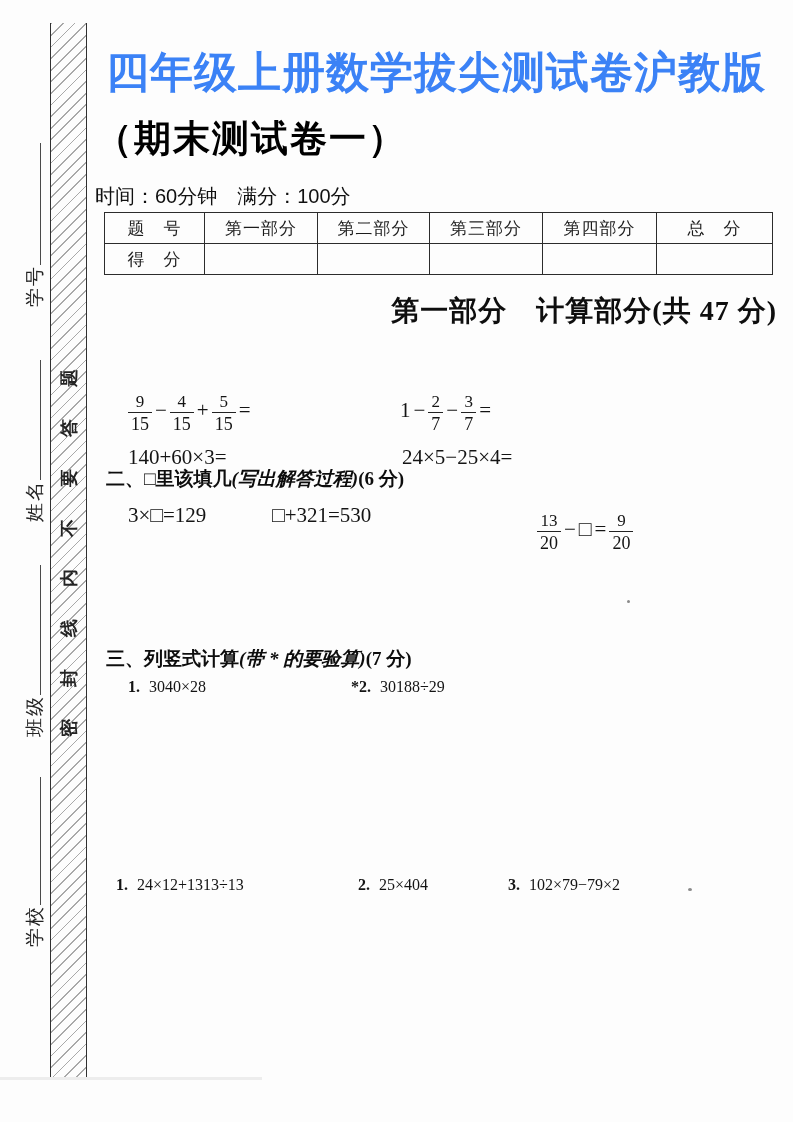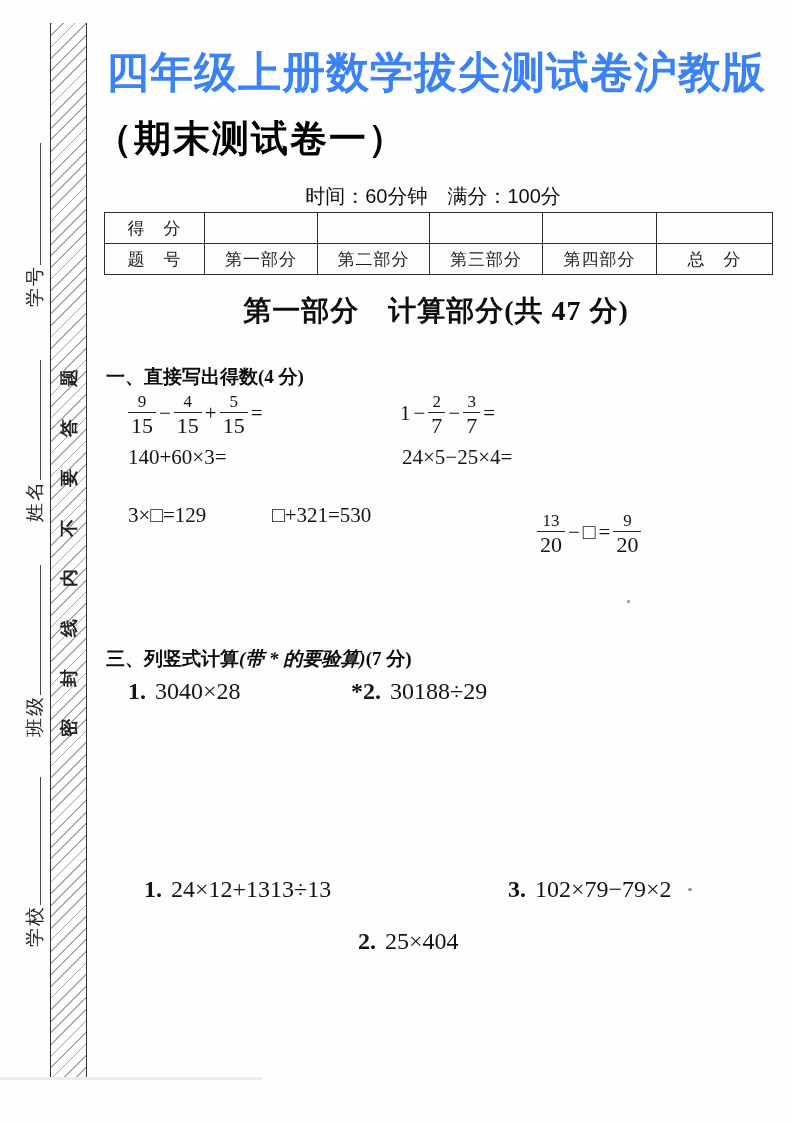--- a/index.html
+++ b/index.html
@@ -35,53 +35,53 @@
     position:absolute; left:95px; top:44px; width:682px; text-align:center;
     font-family:"Liberation Sans", sans-serif; font-weight:800; font-size:43px;
     letter-spacing:1px; color:#3b82f6;
   }
   .subtitle {
     position:absolute; left:95px; top:114px; width:682px; text-align:left;
     font-family:"Liberation Sans", sans-serif; font-weight:700; font-size:37px;
     letter-spacing:2px; color:#000;
   }
   .meta {
-    position:absolute; left:95px; top:183px; width:676px; text-align:center;
+    position:absolute; left:95px; top:183px; width:676px; text-align:left;
     font-family:"Liberation Sans", sans-serif; font-weight:500; font-size:20px; color:#101010;
   }
 
   
   .score-table { position:absolute; left:104px; top:212px; width:668px; border-collapse:collapse; table-layout:fixed; }
   .score-table td {
     border:1.7px solid #2c2c2c; height:30px; text-align:center;
     font-size:17px; color:#1c1c1c; padding:0; letter-spacing:1px;
   }
 
   
   .sec-heading {
-    position:absolute; left:95px; top:292px; width:682px; text-align:center;
+    position:absolute; left:95px; top:292px; width:682px; text-align:right;
     font-size:28px; font-weight:700; color:#0e0e0e; letter-spacing:1px;
   }
 
   
   .part-title {
     position:absolute; left:106px; white-space:nowrap;
     font-family:"Liberation Sans", sans-serif; font-weight:700; font-size:19px; color:#0d0d0d;
   }
   .part-title .note { font-family:"Liberation Serif", serif; font-weight:700; font-style:italic; }
   .part-title .score { font-family:"Liberation Serif", serif; font-weight:700; }
 
   
   .expr { position:absolute; font-size:21px; white-space:nowrap; color:#141414; line-height:1.2; }
   .op { padding:0 3px; }
   .frac { display:inline-block; vertical-align:-13px; text-align:center; line-height:1; }
   .frac .fn { display:block; font-size:17px; padding:0 3px 2px; }
-  .frac .fd { display:block; font-size:22px; border-top:1.7px solid #222; padding:2px 3px 0; }
-
-  .q-row { position:absolute; font-size:24px; white-space:nowrap; color:#141414; }
+  .frac .fd { display:block; font-size:18px; border-top:1.7px solid #222; padding:2px 3px 0; }
+
+  .q-row { position:absolute; font-size:16px; white-space:nowrap; color:#141414; }
   .qno { font-weight:700; margin-right:9px; }
 
   
   .speck { position:absolute; background:#8a8a8a; border-radius:50%; }
   .scan-smudge { position:absolute; left:0; top:1077px; width:262px; height:3px; background:#ededed; }
 </style>
 </head>
 <body>
 
 <div class="page">
@@ -123,76 +123,76 @@
     <colgroup>
       <col style="width:100px">
         <col style="width:113px">
         <col style="width:112px">
       <col style="width:113px">
         <col style="width:114px">
         <col style="width:116px">
     </colgroup>
     <tbody>
       <tr>
-        <td>得　分</td>
-        <td></td>
-        <td></td>
-        <td></td>
-        <td></td>
-        <td></td>
-      </tr>
-      <tr>
         <td>题　号</td>
         <td>第一部分</td>
         <td>第二部分</td>
         <td>第三部分</td>
         <td>第四部分</td>
         <td>总　分</td>
       </tr>
+      <tr>
+        <td>得　分</td>
+        <td></td>
+        <td></td>
+        <td></td>
+        <td></td>
+        <td></td>
+      </tr>
     </tbody>
   </table>
 
   <div class="sec-heading">第一部分　计算部分(共 47 分)</div>
 
-  <div class="part-title" style="top:364px;">
-    <span>一、直接写出得数</span><span class="score">(4 分)</span>
-  </div>
 
   <div class="expr" style="left:128px; top:393px;">
     <span class="frac"><span class="fn">9</span><span class="fd">15</span></span><span class="op">−</span><span class="frac"><span class="fn">4</span><span class="fd">15</span></span><span class="op">+</span><span class="frac"><span class="fn">5</span><span class="fd">15</span></span><span class="op">=</span>
   </div>
 
   <div class="expr" style="left:400px; top:393px;">
     <span>1</span><span class="op">−</span><span class="frac"><span class="fn">2</span><span class="fd">7</span></span><span class="op">−</span><span class="frac"><span class="fn">3</span><span class="fd">7</span></span><span class="op">=</span>
   </div>
 
   <div class="expr" style="left:128px; top:445px;">140+60×3=</div>
   <div class="expr" style="left:402px; top:445px;">24×5−25×4=</div>
 
+  <div class="part-title" style="top:466px;">
+    <span>二、□里该填几</span><span class="note">(写出解答过程)</span><span class="score">(6 分)</span>
+  </div>
 
   <div class="expr" style="left:128px; top:503px;">3×□=129</div>
   <div class="expr" style="left:272px; top:503px;">□+321=530</div>
   <div class="expr" style="left:537px; top:496px;margin-top:16px;">
     <span class="frac"><span class="fn">13</span><span class="fd">20</span></span><span class="op">−</span><span>□</span><span class="op">=</span><span class="frac"><span class="fn">9</span><span class="fd">20</span></span>
   </div>
 
   <div class="part-title" style="top:646px;">
     <span>三、列竖式计算</span><span class="note">(带 * 的要验算)</span><span class="score">(7 分)</span>
   </div>
   <div class="q-row" style="left:128px; top:678px;">
     <span class="qno">1.</span><span>3040×28</span>
   </div>
   <div class="q-row" style="left:351px; top:678px;">
     <span class="qno">*2.</span><span>30188÷29</span>
   </div>
 
-  <div class="q-row" style="left:144px; top:876px;">
+  <div class="q-row" style="left:116px; top:876px;">
     <span class="qno">1.</span><span>24×12+1313÷13</span>
   </div>
-  <div class="q-row" style="left:358px; top:928px;">
+  <div class="q-row" style="left:358px; top:876px;">
     <span class="qno">2.</span><span>25×404</span>
   </div>
   <div class="q-row" style="left:508px; top:876px;font-family:Liberation Serif, serif;">
     <span class="qno">3.</span><span>102×79−79×2</span>
   </div>
 
   <div class="speck" style="left:627px; top:600px; width:3px; height:3px;"></div>
   <div class="speck" style="left:688px; top:888px; width:4px; height:3px;"></div>
   <div class="scan-smudge"></div>
 

